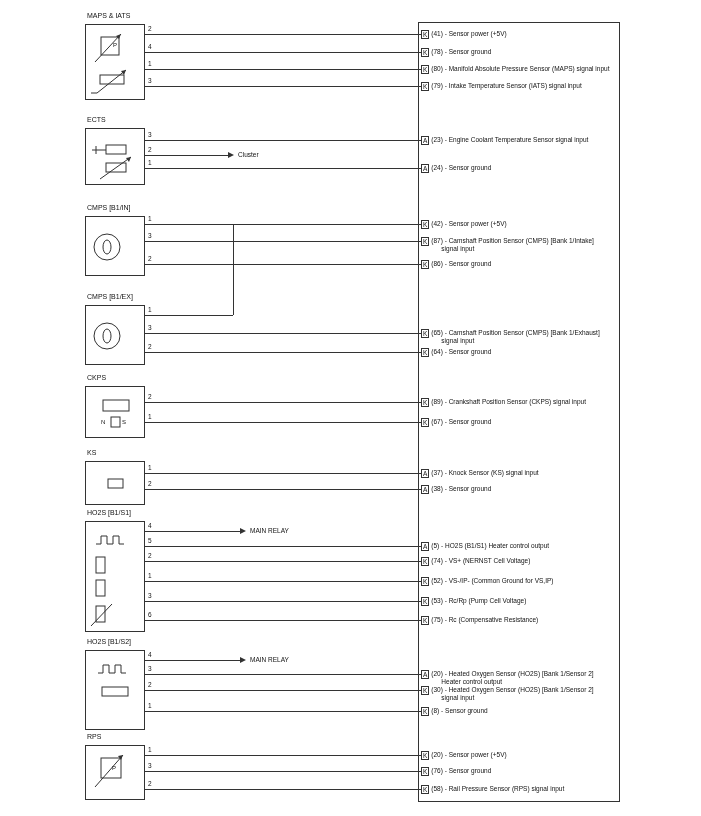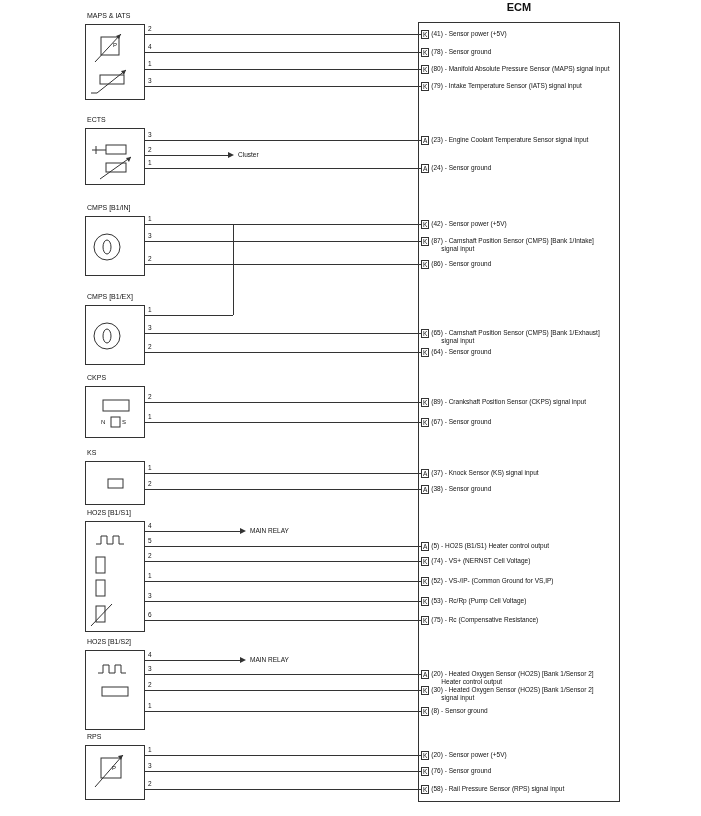--- a/index.html
+++ b/index.html
@@ -44,21 +44,20 @@
   }
   .arrow-label{position:absolute;font-size:6.5px;white-space:nowrap;}
   .sym{position:absolute;left:0;top:0;}
   .sym svg{display:block;}
   .sym-label{position:absolute;font-size:6px;line-height:7px;}
 </style>
 </head>
 <body>
 
 <div id="diagram">
-  <div class="ecm-title">ECM</div>
   <div class="ecm-box"></div>
 
 <div class="ecm-row" style="left: 421px; top: 30px;">
       <span class="pin-letter">K</span>
       <span class="pin-textwrap"><span>(41) - Sensor power (+5V)</span></span>
     </div>
     <div class="ecm-row" style="left: 421px; top: 48px;">
       <span class="pin-letter">K</span>
       <span class="pin-textwrap"><span>(78) - Sensor ground</span></span>
     </div>

